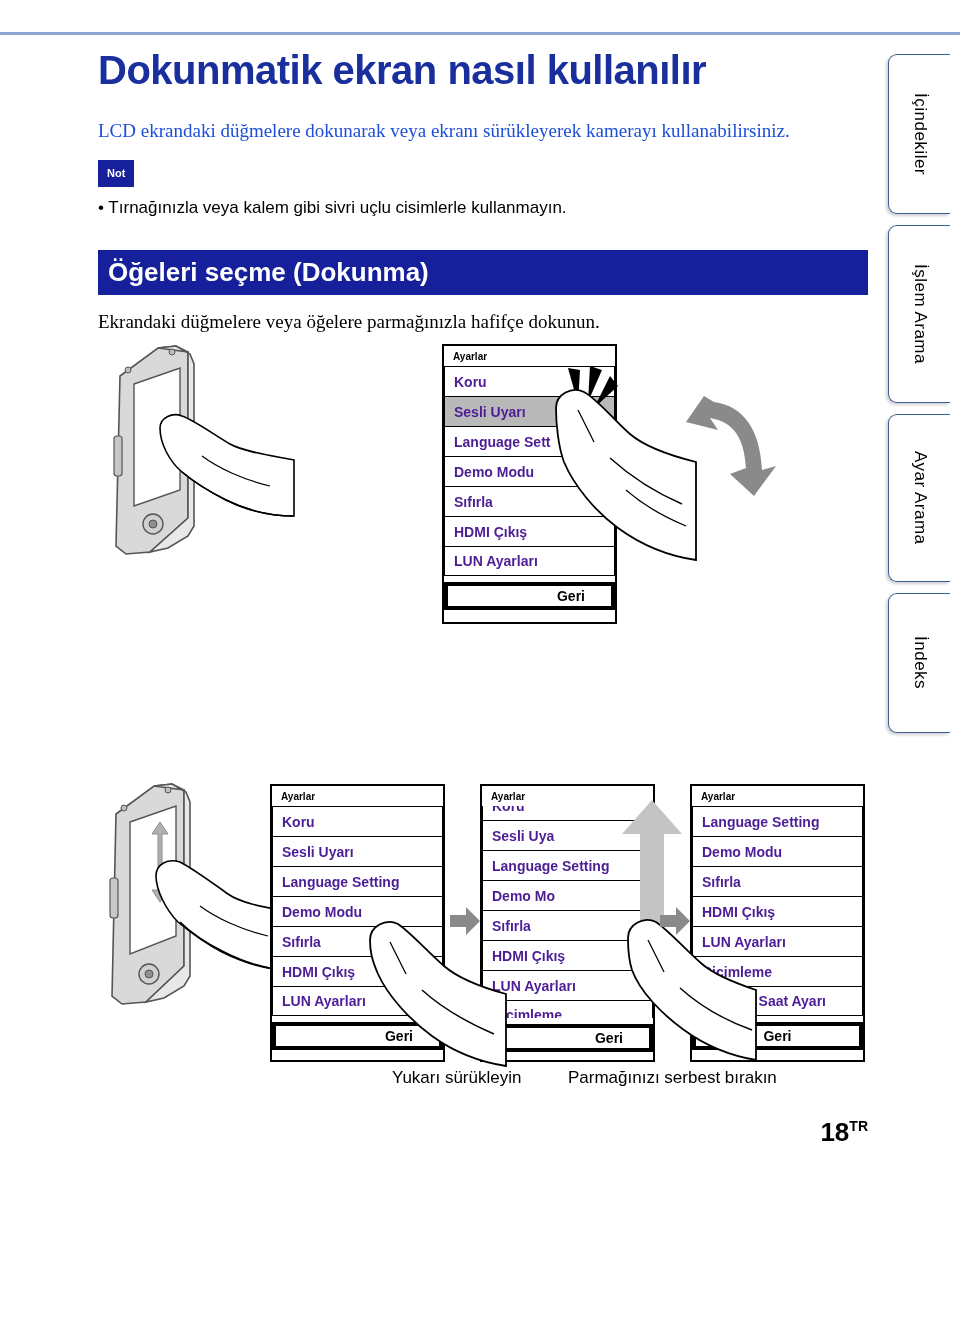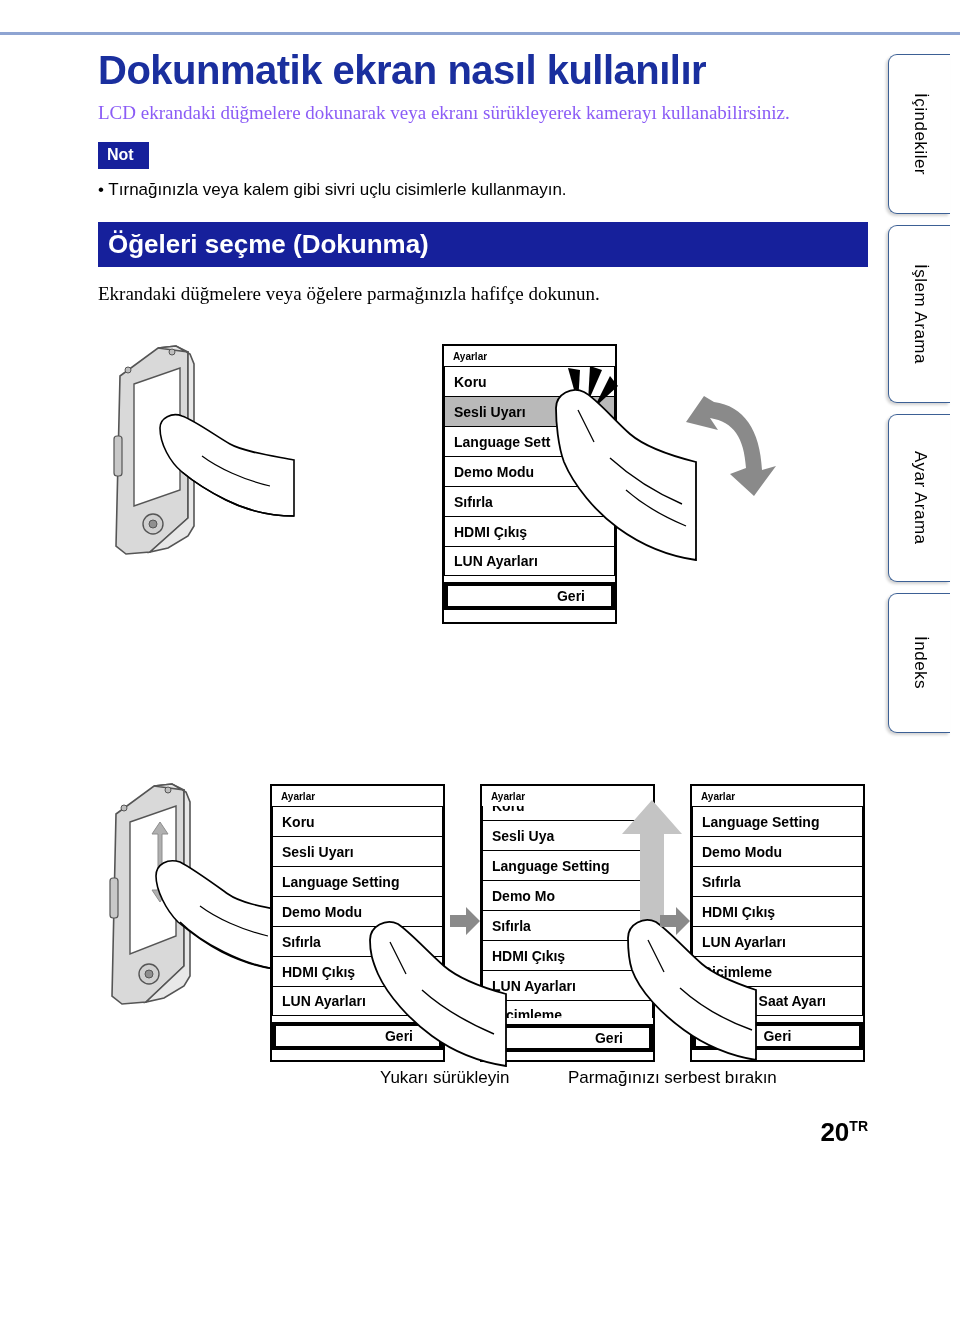--- a/index.html
+++ b/index.html
@@ -29,54 +29,54 @@
     line-height: 52px;
     color: #1a2f9e;
     letter-spacing: -0.5px;
     white-space: nowrap;
   }
 
   .intro {
     font-family: "Liberation Serif", serif;
     font-size: 19px;
     line-height: 26px;
-    color: #8b5cf6;
-    margin-top: 4px;
+    color: #1d4ed8;
+    margin-top: 22px;
   }
 
   .not-badge {
     display: inline-block;
     background: #16209b;
     color: #fff;
     font-family: "Liberation Sans", sans-serif;
     font-weight: bold;
-    font-size: 16px;
+    font-size: 11px;
     line-height: 20px;
-    padding: 3px 15px 4px 9px;
+    padding: 3px 9px 4px 9px;
     margin-top: 16px;
   }
 
   .bullet {
     font-family: Liberation Sans, sans-serif;
     font-size: 17px;
     line-height: 24px;
     margin-top: 9px;
     padding-left: 10px;
     text-indent: -10px;
   }
 
   .section-bar {
     background: #16209b;
     color: #ffffff;
     font-family: "Liberation Sans", sans-serif;
     font-weight: bold;
     font-size: 26px;
     line-height: 34px;
     padding: 5px 0 6px 10px;
-    margin-top: 20px;
+    margin-top: 30px;
   }
 
   .section-lead {
     font-family: "Liberation Serif", serif;
     font-size: 19px;
     line-height: 26px;
     margin-top: 14px;
   }
 
   
@@ -138,21 +138,21 @@
   .scr-row {
     border: 1px solid #000;
     border-bottom: none;
     height: 30px;
     display: flex;
     align-items: center;
     padding-left: 9px;
     font-family: "Liberation Sans", sans-serif;
     font-weight: bold;
     font-size: 14px;
-    color: #000000;
+    color: #4c1d95;
     background: #fff;
     white-space: nowrap;
   }
   .scr-row.last { border-bottom: 1px solid #000; }
   .scr-row.hl { background: #b9b9b9; }
   .scr-back {
     border: 4px solid #000000;
     height: 28px;
     display: flex;
     align-items: center;
@@ -176,21 +176,21 @@
 
   .clip-top { margin-top: -16px; }
 
   .caption-row {
     position: absolute; left: 90px; top: 1068px; width: 780px;
     font-family: "Liberation Sans", sans-serif;
     font-size: 17px;
     color: #000;
   }
   .cap { position: absolute; white-space: nowrap; }
-  #cap-drag { left: 290px; text-align: center; }
+  #cap-drag { left: 302px; text-align: center; }
   #cap-release { left: 478px; }
 
   
   .page-no {
     position: absolute; right: 92px; bottom: 22px;
     font-family: "Liberation Sans", sans-serif;
     font-weight: bold;
     font-size: 26px;
     color: #000;
   }
@@ -412,16 +412,16 @@
     </div>
     <div class="side-tab tab-h3">
       <span>Ayar Arama</span>
     </div>
     <div class="side-tab tab-h4">
       <span>İndeks</span>
     </div>
   </div>
 
   <div class="page-no">
-    <span>20</span><sup>TR</sup>
+    <span>18</span><sup>TR</sup>
   </div>
 
 </div>
 
 </body></html>

